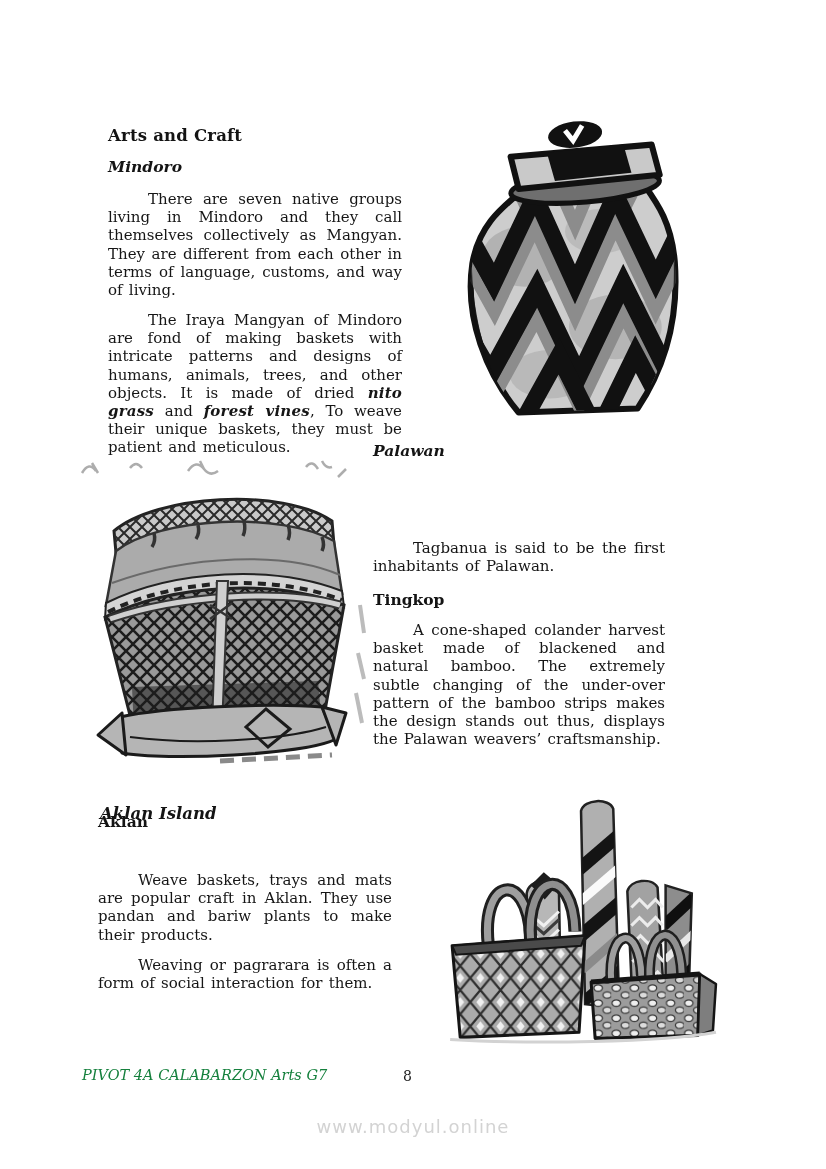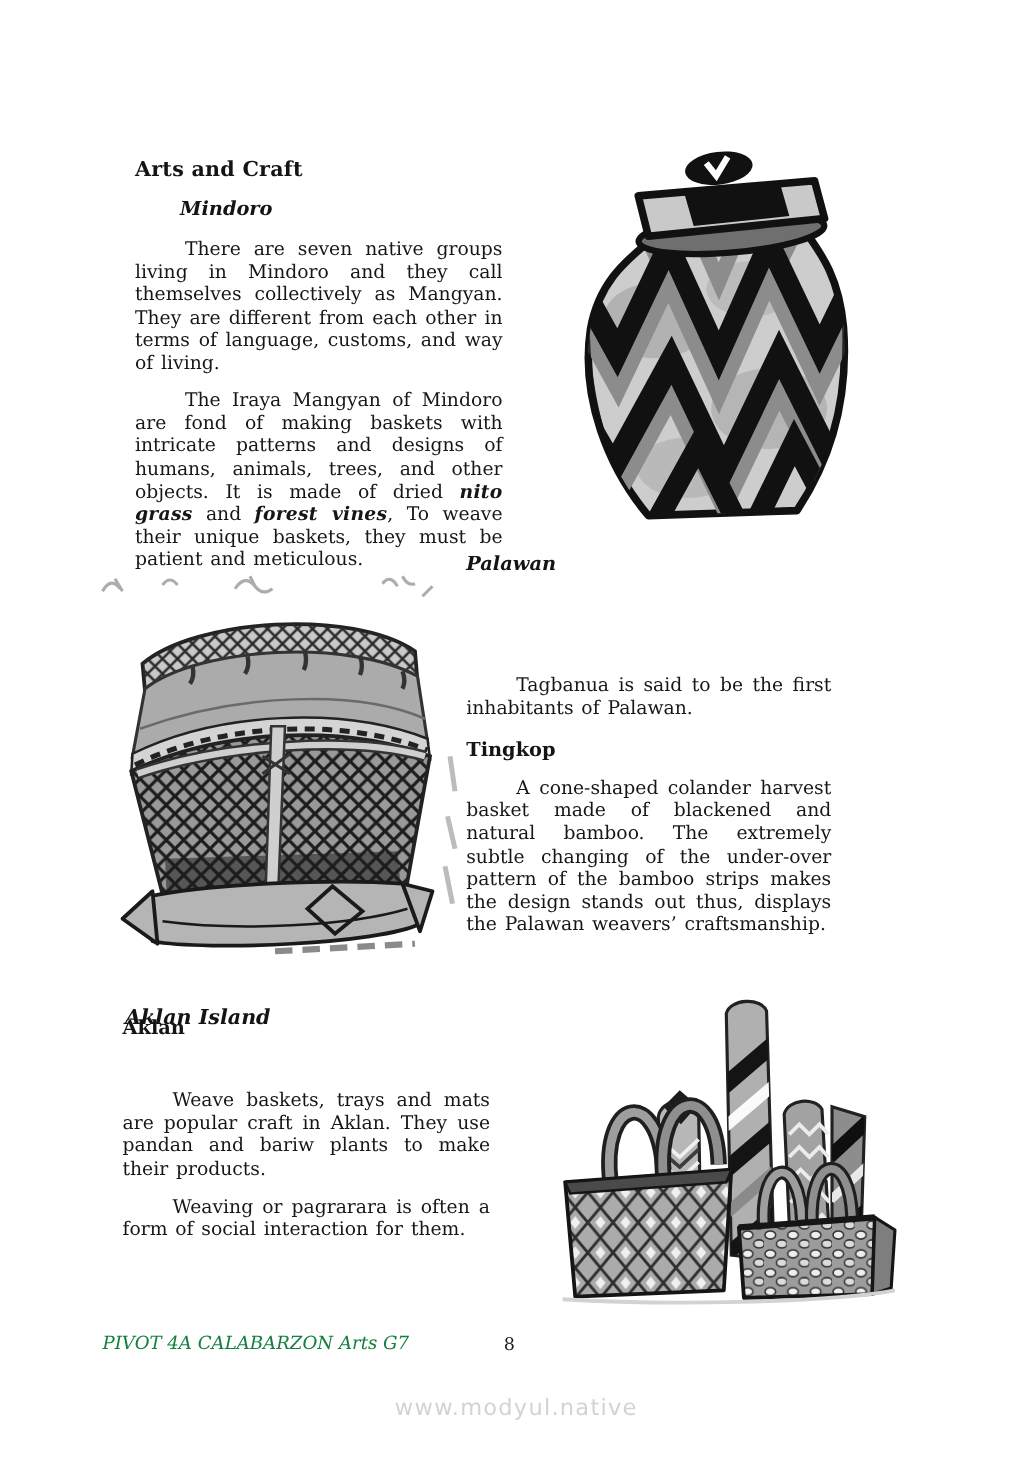--- a/index.html
+++ b/index.html
@@ -54,21 +54,21 @@
   }
   svg { display: block; }
 </style>
 </head>
 <body>
 
 <div class="page">
 
   <div class="abs section-title" style="left:108px; top:126px;">Arts and Craft</div>
 
-  <div class="abs sub-heading-italic" style="left:108px; top:157px;margin-left:36px;">Mindoro</div>
+  <div class="abs sub-heading-italic" style="left:108px; top:157px;">Mindoro</div>
 
   <p class="abs body-para" style="left:108px; top:311px; width:294px;"><span>The Iraya Mangyan of Mindoro are fond of making baskets with intricate patterns and designs of humans, animals, trees, and other objects. It is made of dried </span><b><i>nito grass</i></b><span> and </span><b><i>forest vines</i></b><span>, To weave their unique baskets, they must be patient and meticulous.</span></p>
 
   <p class="abs body-para" style="left:108px; top:190px; width:294px;">There are seven native groups living in Mindoro and they call themselves collectively as Mangyan. They are different from each other in terms  of language, customs, and way of living.</p>
 
   <svg class="abs" style="left:424px; top:110px;" width="282" height="318" viewBox="0 0 280 315" aria-hidden="true">
     <defs>
       <clipPath id="jarClip">
         <path d="M106,72 C88,90 56,106 48,152 C40,206 62,262 94,300 L212,296 C240,254 253,204 249,150 C245,106 228,88 213,66 Z"></path>
       </clipPath>
@@ -226,15 +226,15 @@
     <path d="M160,208 L268,200 L266,261 L164,264 Z" fill="url(#gPebb)" stroke="#151515" stroke-width="3" stroke-linejoin="round"></path>
     <path d="M268,200 L284,210 L281,256 L266,261 Z" fill="#7e7e7e" stroke="#151515" stroke-width="2.5" stroke-linejoin="round"></path>
     <path d="M160,208 L268,200" stroke="#151515" stroke-width="5"></path>
     <path d="M20,265 C100,270 230,268 284,258" stroke="#d2d2d2" stroke-width="3" fill="none"></path>
   </svg>
 
   <div class="abs footer-left" style="left:82px; top:1067px;">PIVOT 4A CALABARZON Arts G7</div>
 
   <div class="abs page-number" style="left:403px; top:1068px;">8</div>
 
-  <div class="abs watermark" style="top:1116px;">www.modyul.native</div>
+  <div class="abs watermark" style="top:1116px;">www.modyul.online</div>
 
 </div>
 
 </body></html>

